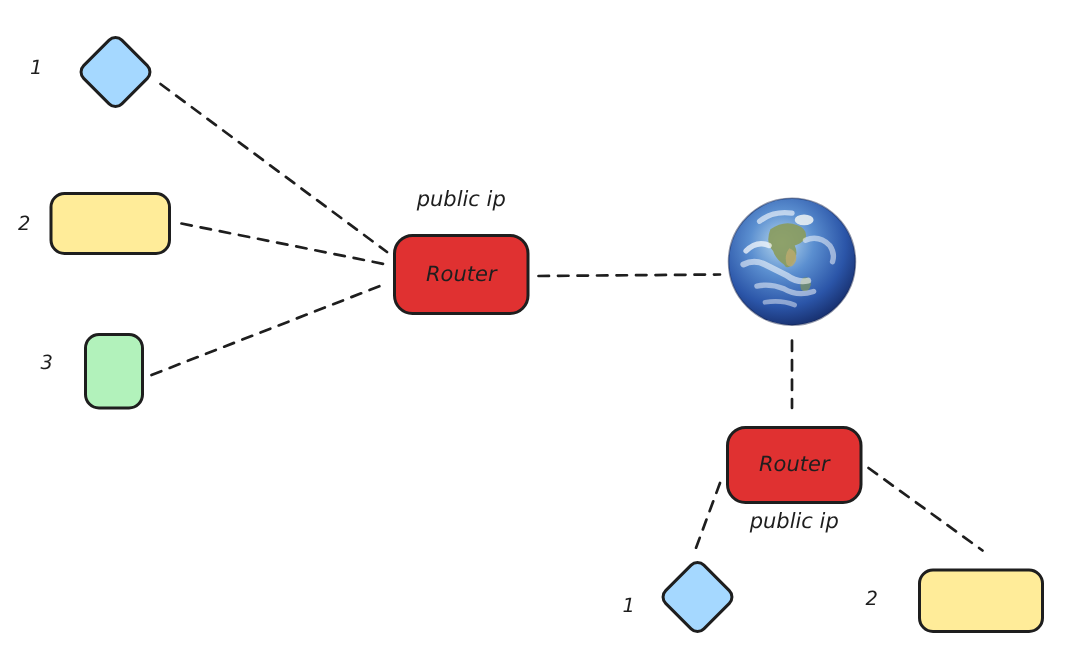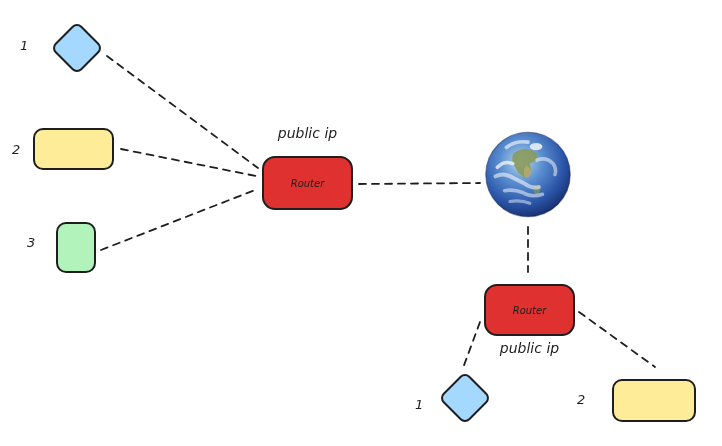--- a/index.html
+++ b/index.html
@@ -32,21 +32,21 @@
   .yellow { background: #ffec99; }
   .green  { background: #b2f2bb; }
   .router {
     position: absolute;
     background: #e03131;
     border: 2.5px solid #1e1e1e;
     border-radius: 13px;
     display: flex;
     align-items: center;
     justify-content: center;
-    font-size: 10px;
+    font-size: 14px;
     font-style: italic;
     color: #1e1e1e;
   }
   .annotation {
     position: absolute;
     font-size: 14px;
     font-style: italic;
     text-align: center;
     color: #1e1e1e;
     line-height: 1;

